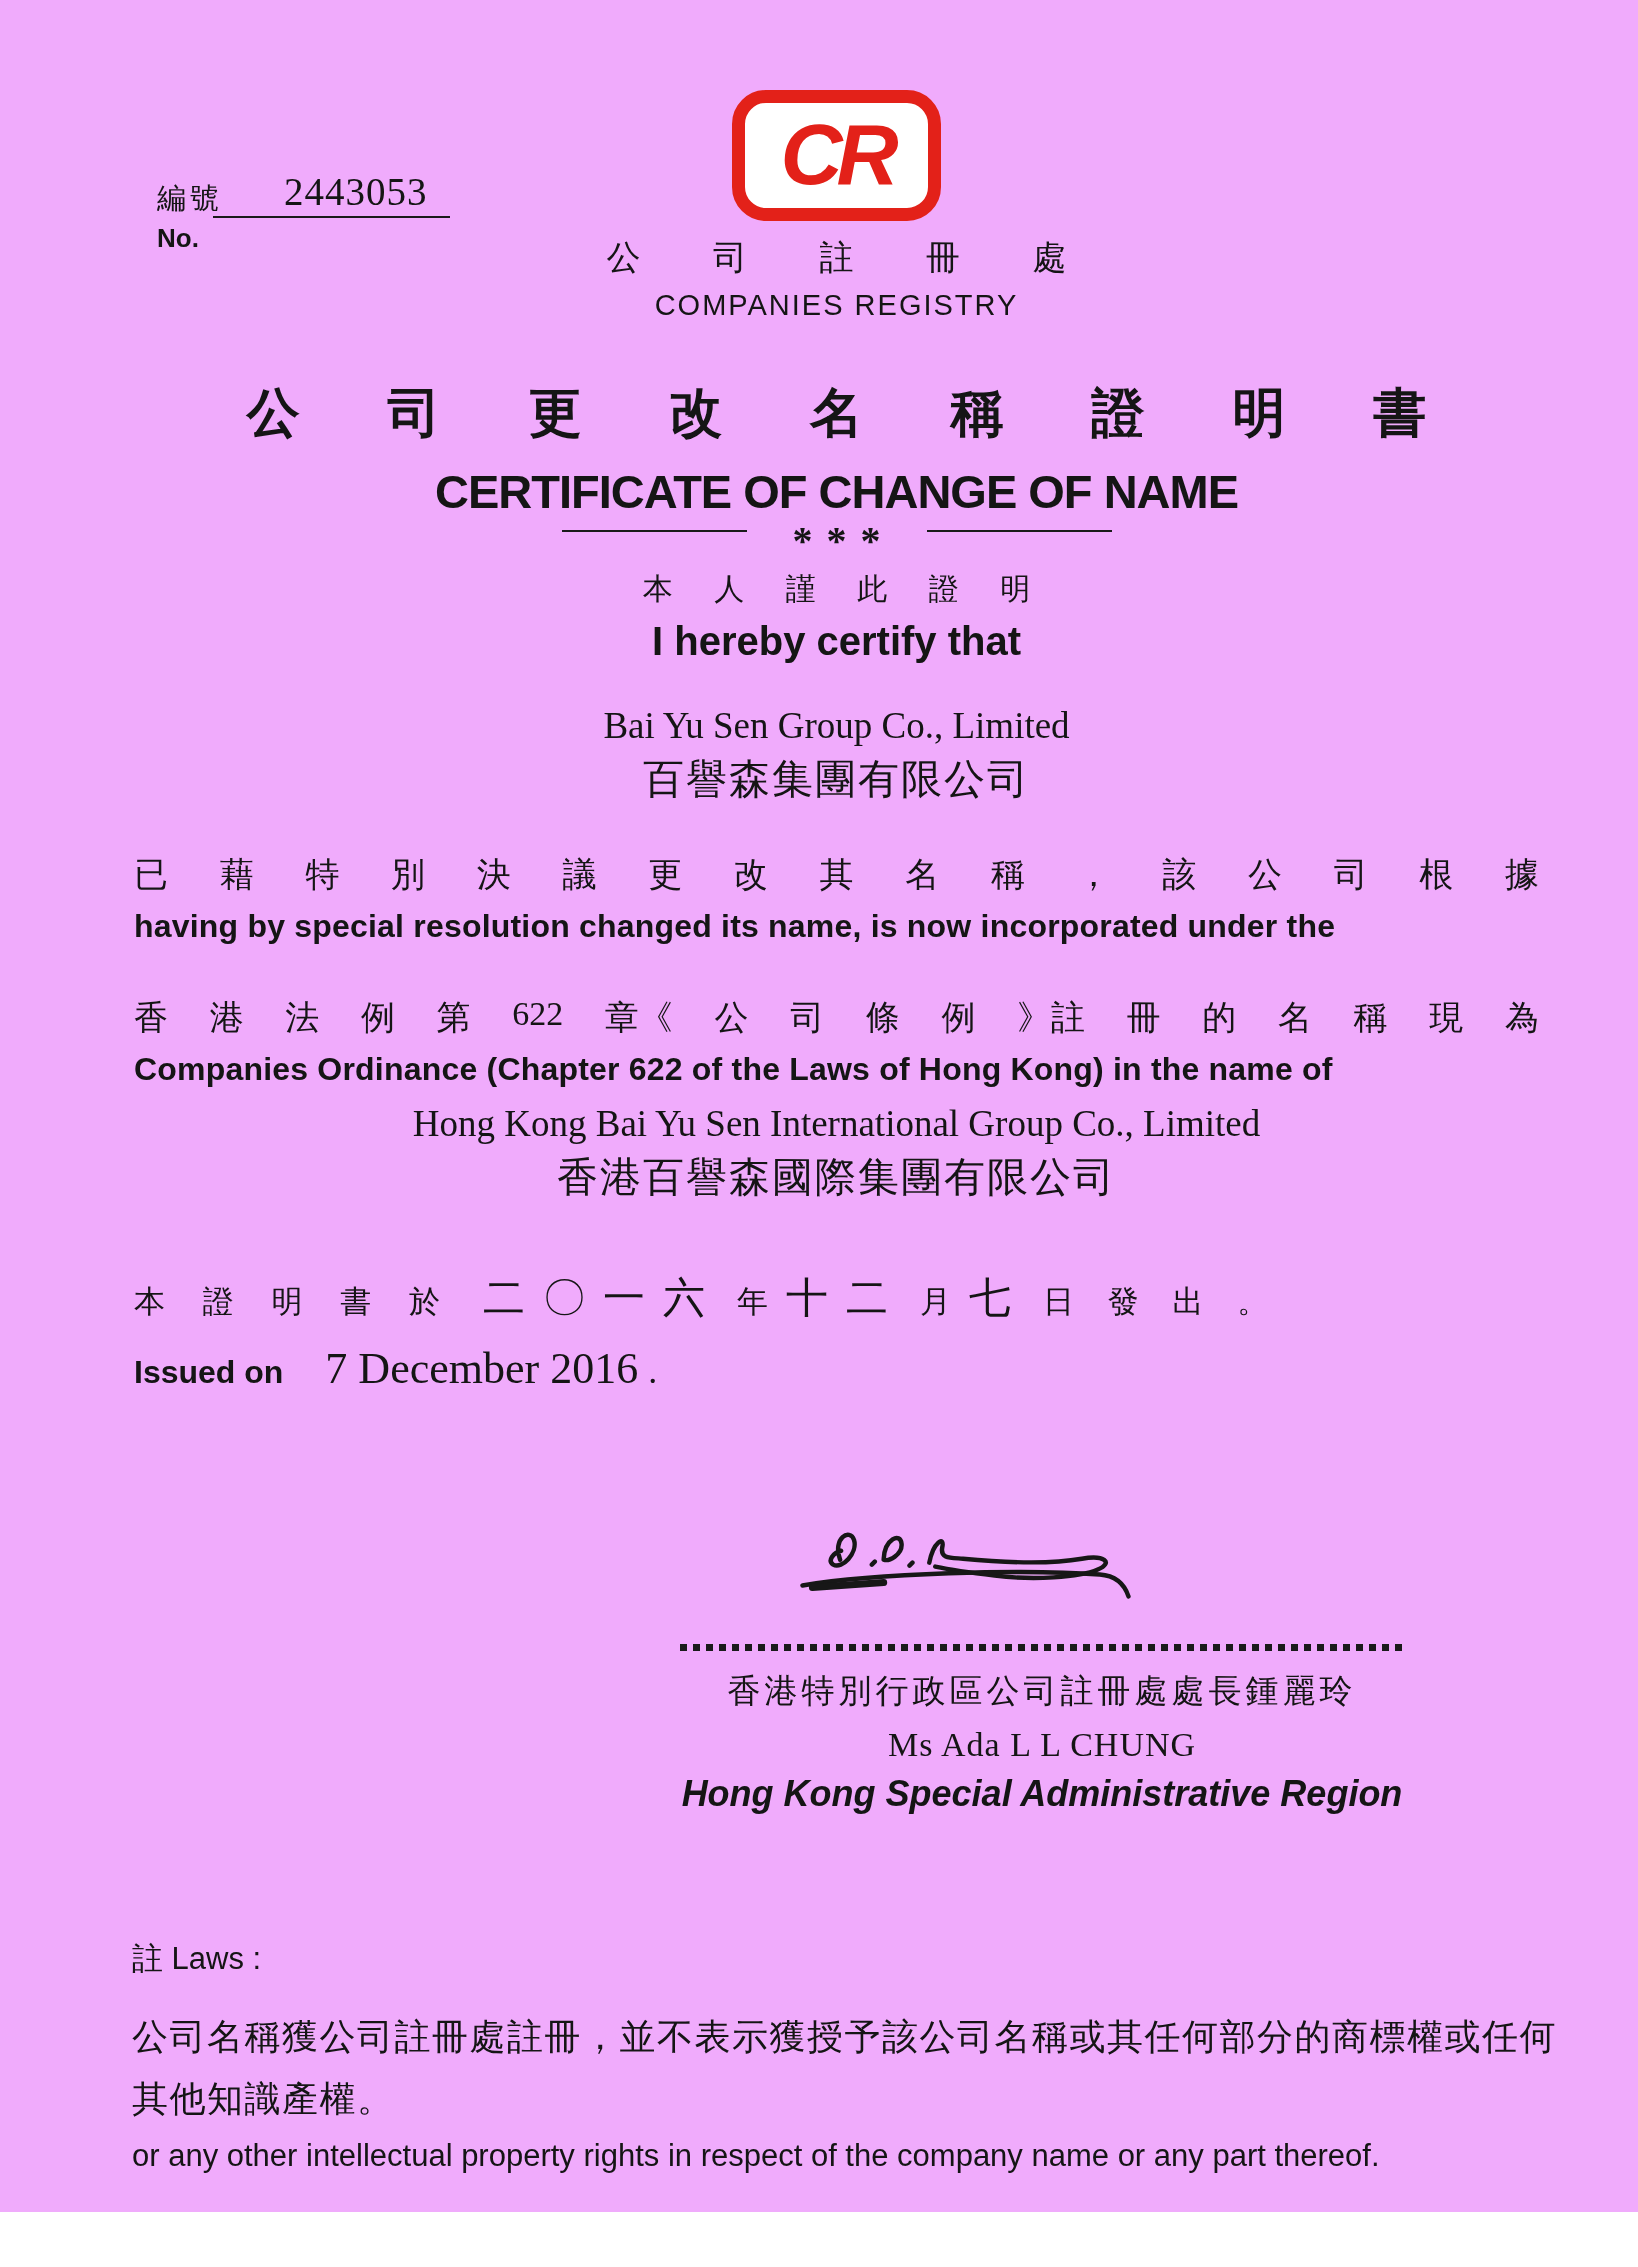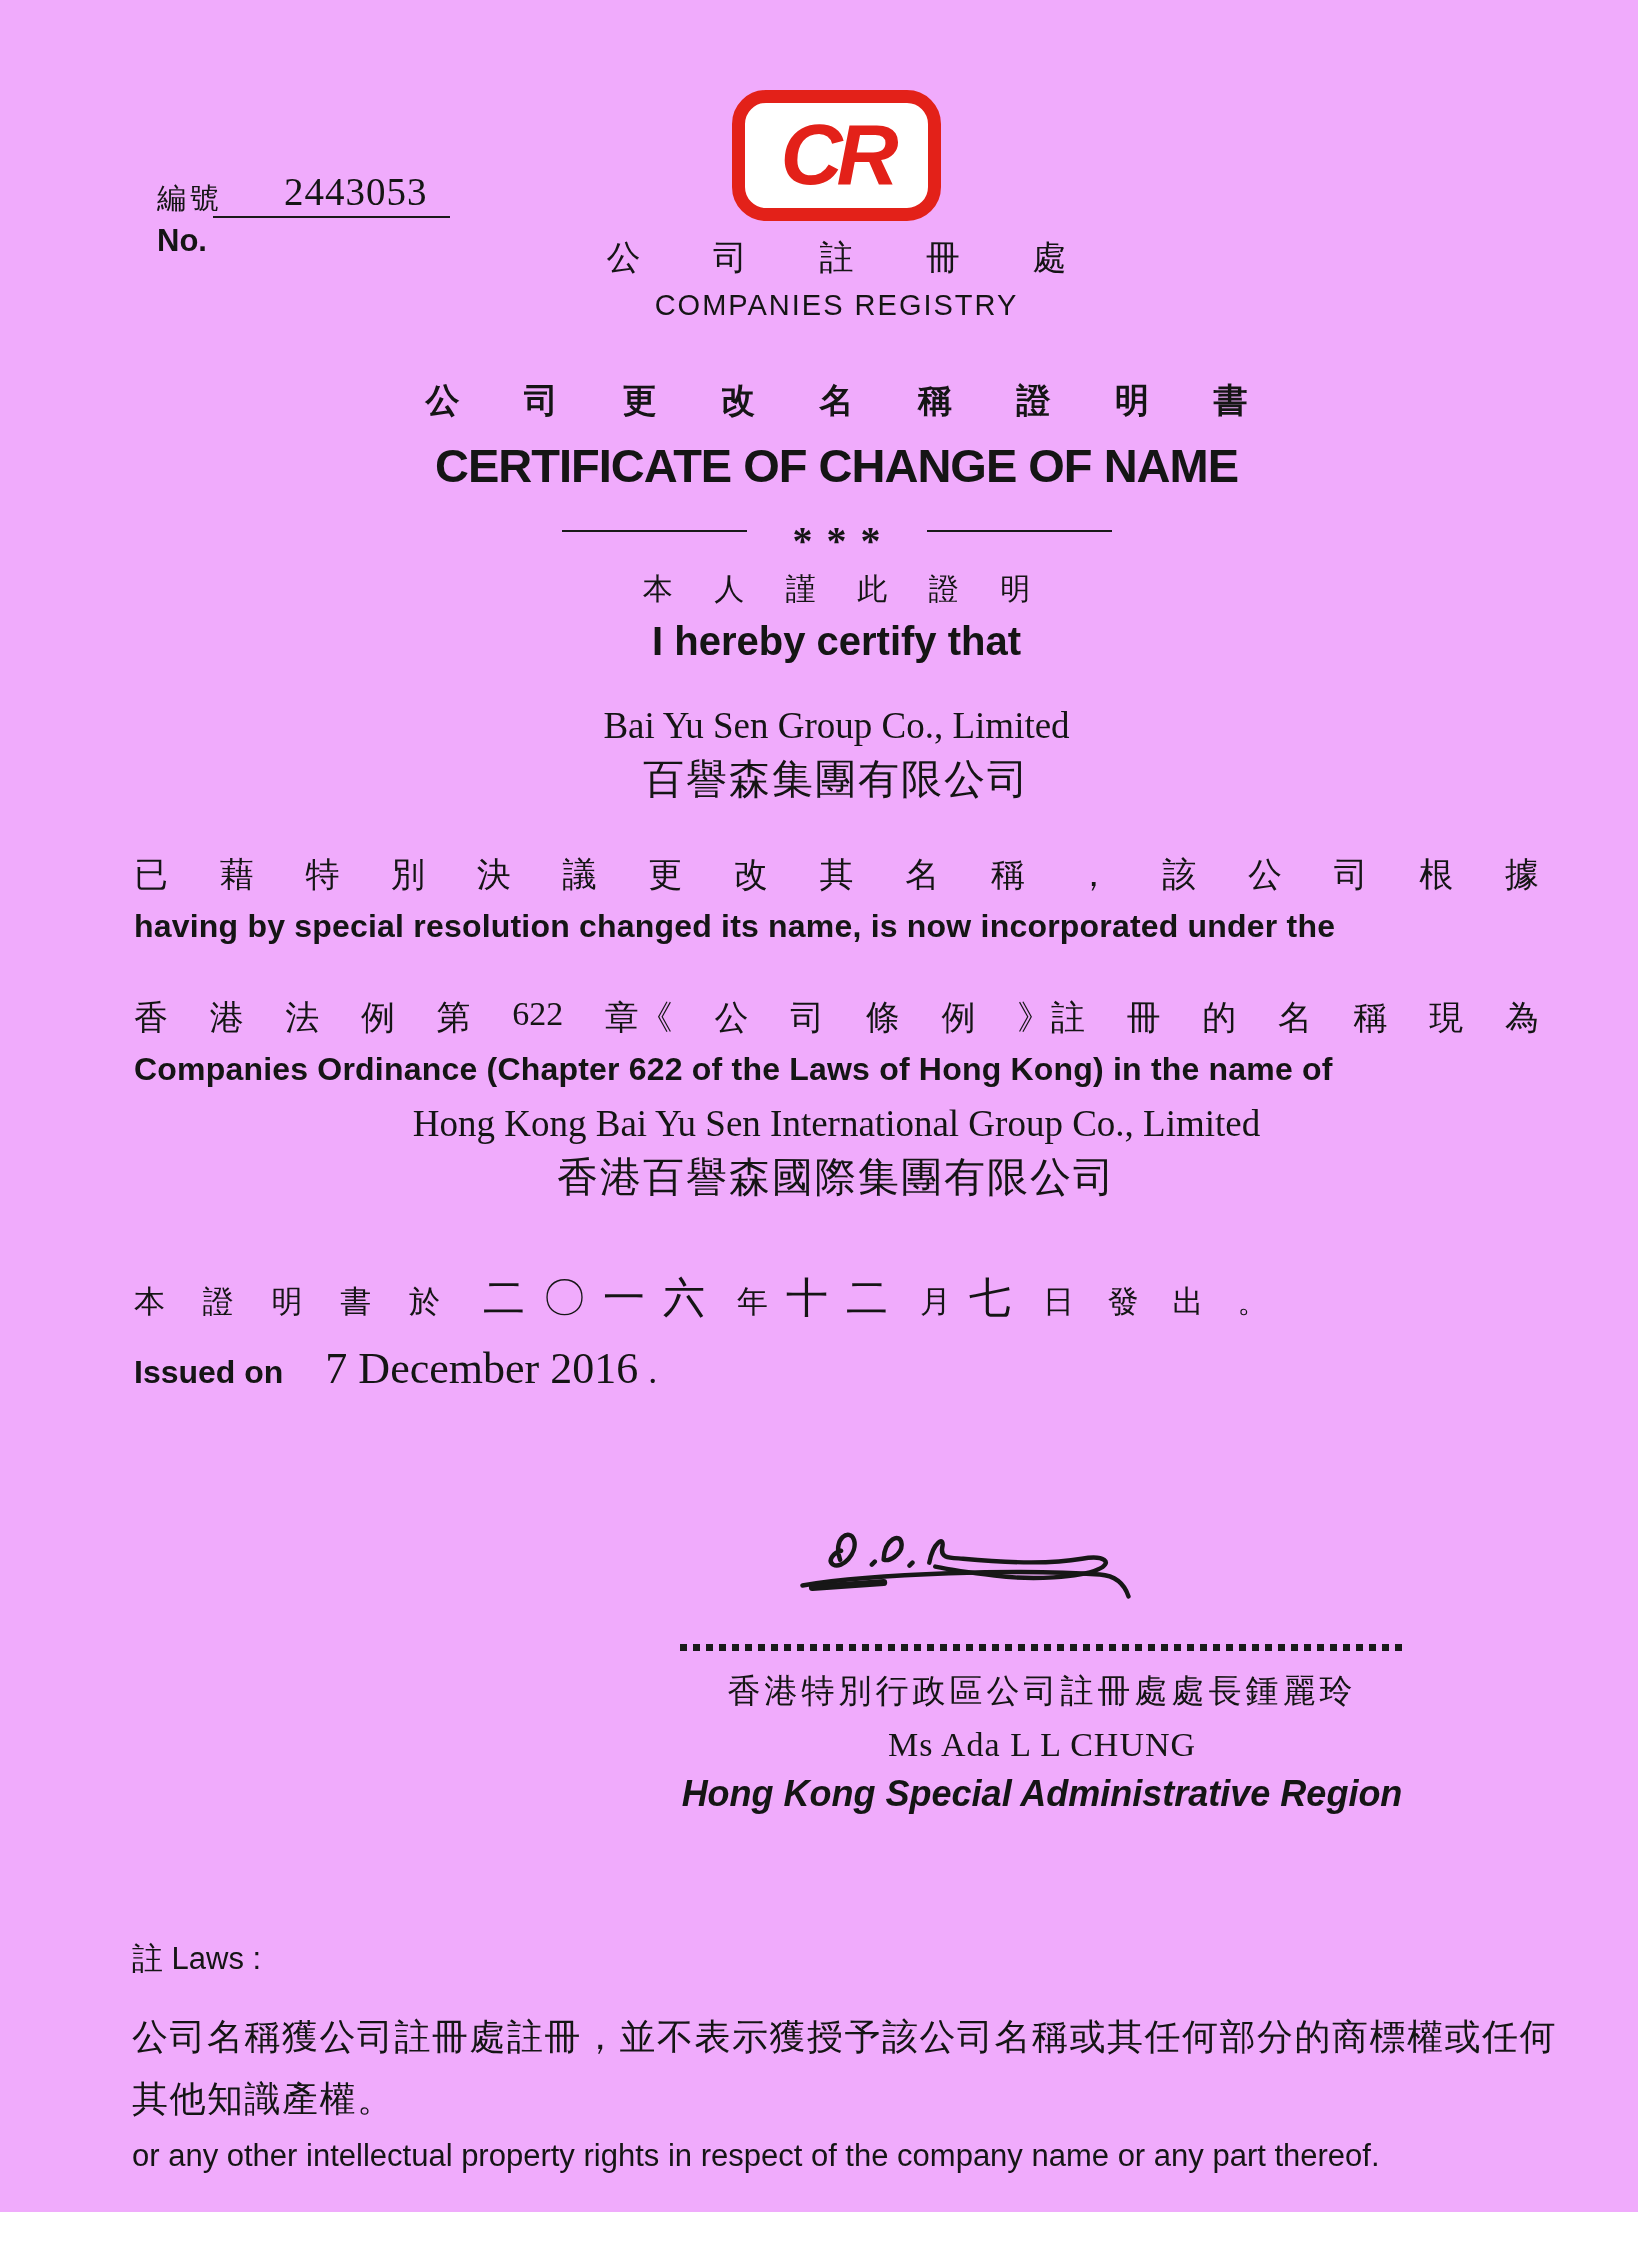--- a/index.html
+++ b/index.html
@@ -9,38 +9,38 @@
   }
   .abs{position:absolute;}
   .centered{left:134px;width:1405px;text-align:center;}
   .sans{font-family:"Liberation Sans", sans-serif;}
 
   
   .no-block{left:157px;top:169px;width:418px;height:109px;}
   .no-zh{position:absolute;left:0;top:10px;font-size:29px;letter-spacing:4px;}
   .no-value{position:absolute;left:127px;top:0;font-size:39px;letter-spacing:1px;}
   .no-line{position:absolute;left:56px;top:47px;width:237px;height:2px;background:#1a1a1a;}
-  .no-en{position:absolute;left:0;top:54px;font-size:31px;font-weight:700;text-align:center;}
+  .no-en{position:absolute;left:0;top:54px;font-size:26px;font-weight:700;text-align:center;}
 
   
   .logo-block{top:90px;}
   .logo-box{
     display:inline-block;width:183px;height:105px;border:13px solid #e32119;border-radius:34px;
     background:#fff;line-height:103px;text-align:center;
   }
   .logo-cr{
     font-family:"Liberation Sans", sans-serif;font-weight:900;font-style:italic;
     font-size:86px;color:#e32119;letter-spacing:-6px;
   }
   .registry-zh{margin-top:14px;font-size:34px;letter-spacing:32px;padding-left:32px;}
   .registry-en{margin-top:8px;font-size:29px;letter-spacing:2px;font-weight:500;}
 
   
   .title-block{top:378px;}
-  .title-zh{font-size:34px;letter-spacing:28px;padding-left:28px;font-weight:600;}
+  .title-zh{font-size:53px;letter-spacing:28px;padding-left:28px;font-weight:600;font-family:Liberation Mono, monospace;}
   .title-en{margin-top:14px;font-size:47px;font-weight:700;letter-spacing:-1px;font-family:"Liberation Sans", sans-serif;}
 
   
   .divider{top:509px;height:44px;display:flex;align-items:center;justify-content:center;gap:32px;}
   .div-line{width:185px;height:2px;background:#1a1a1a;}
   .div-stars{font-size:40px;font-weight:700;letter-spacing:14px;padding-left:14px;transform:translateY(9px);}
 
   
   .certify-block{top:569px;}
   .certify-zh{font-size:30px;letter-spacing:17px;padding-left:17px;}

